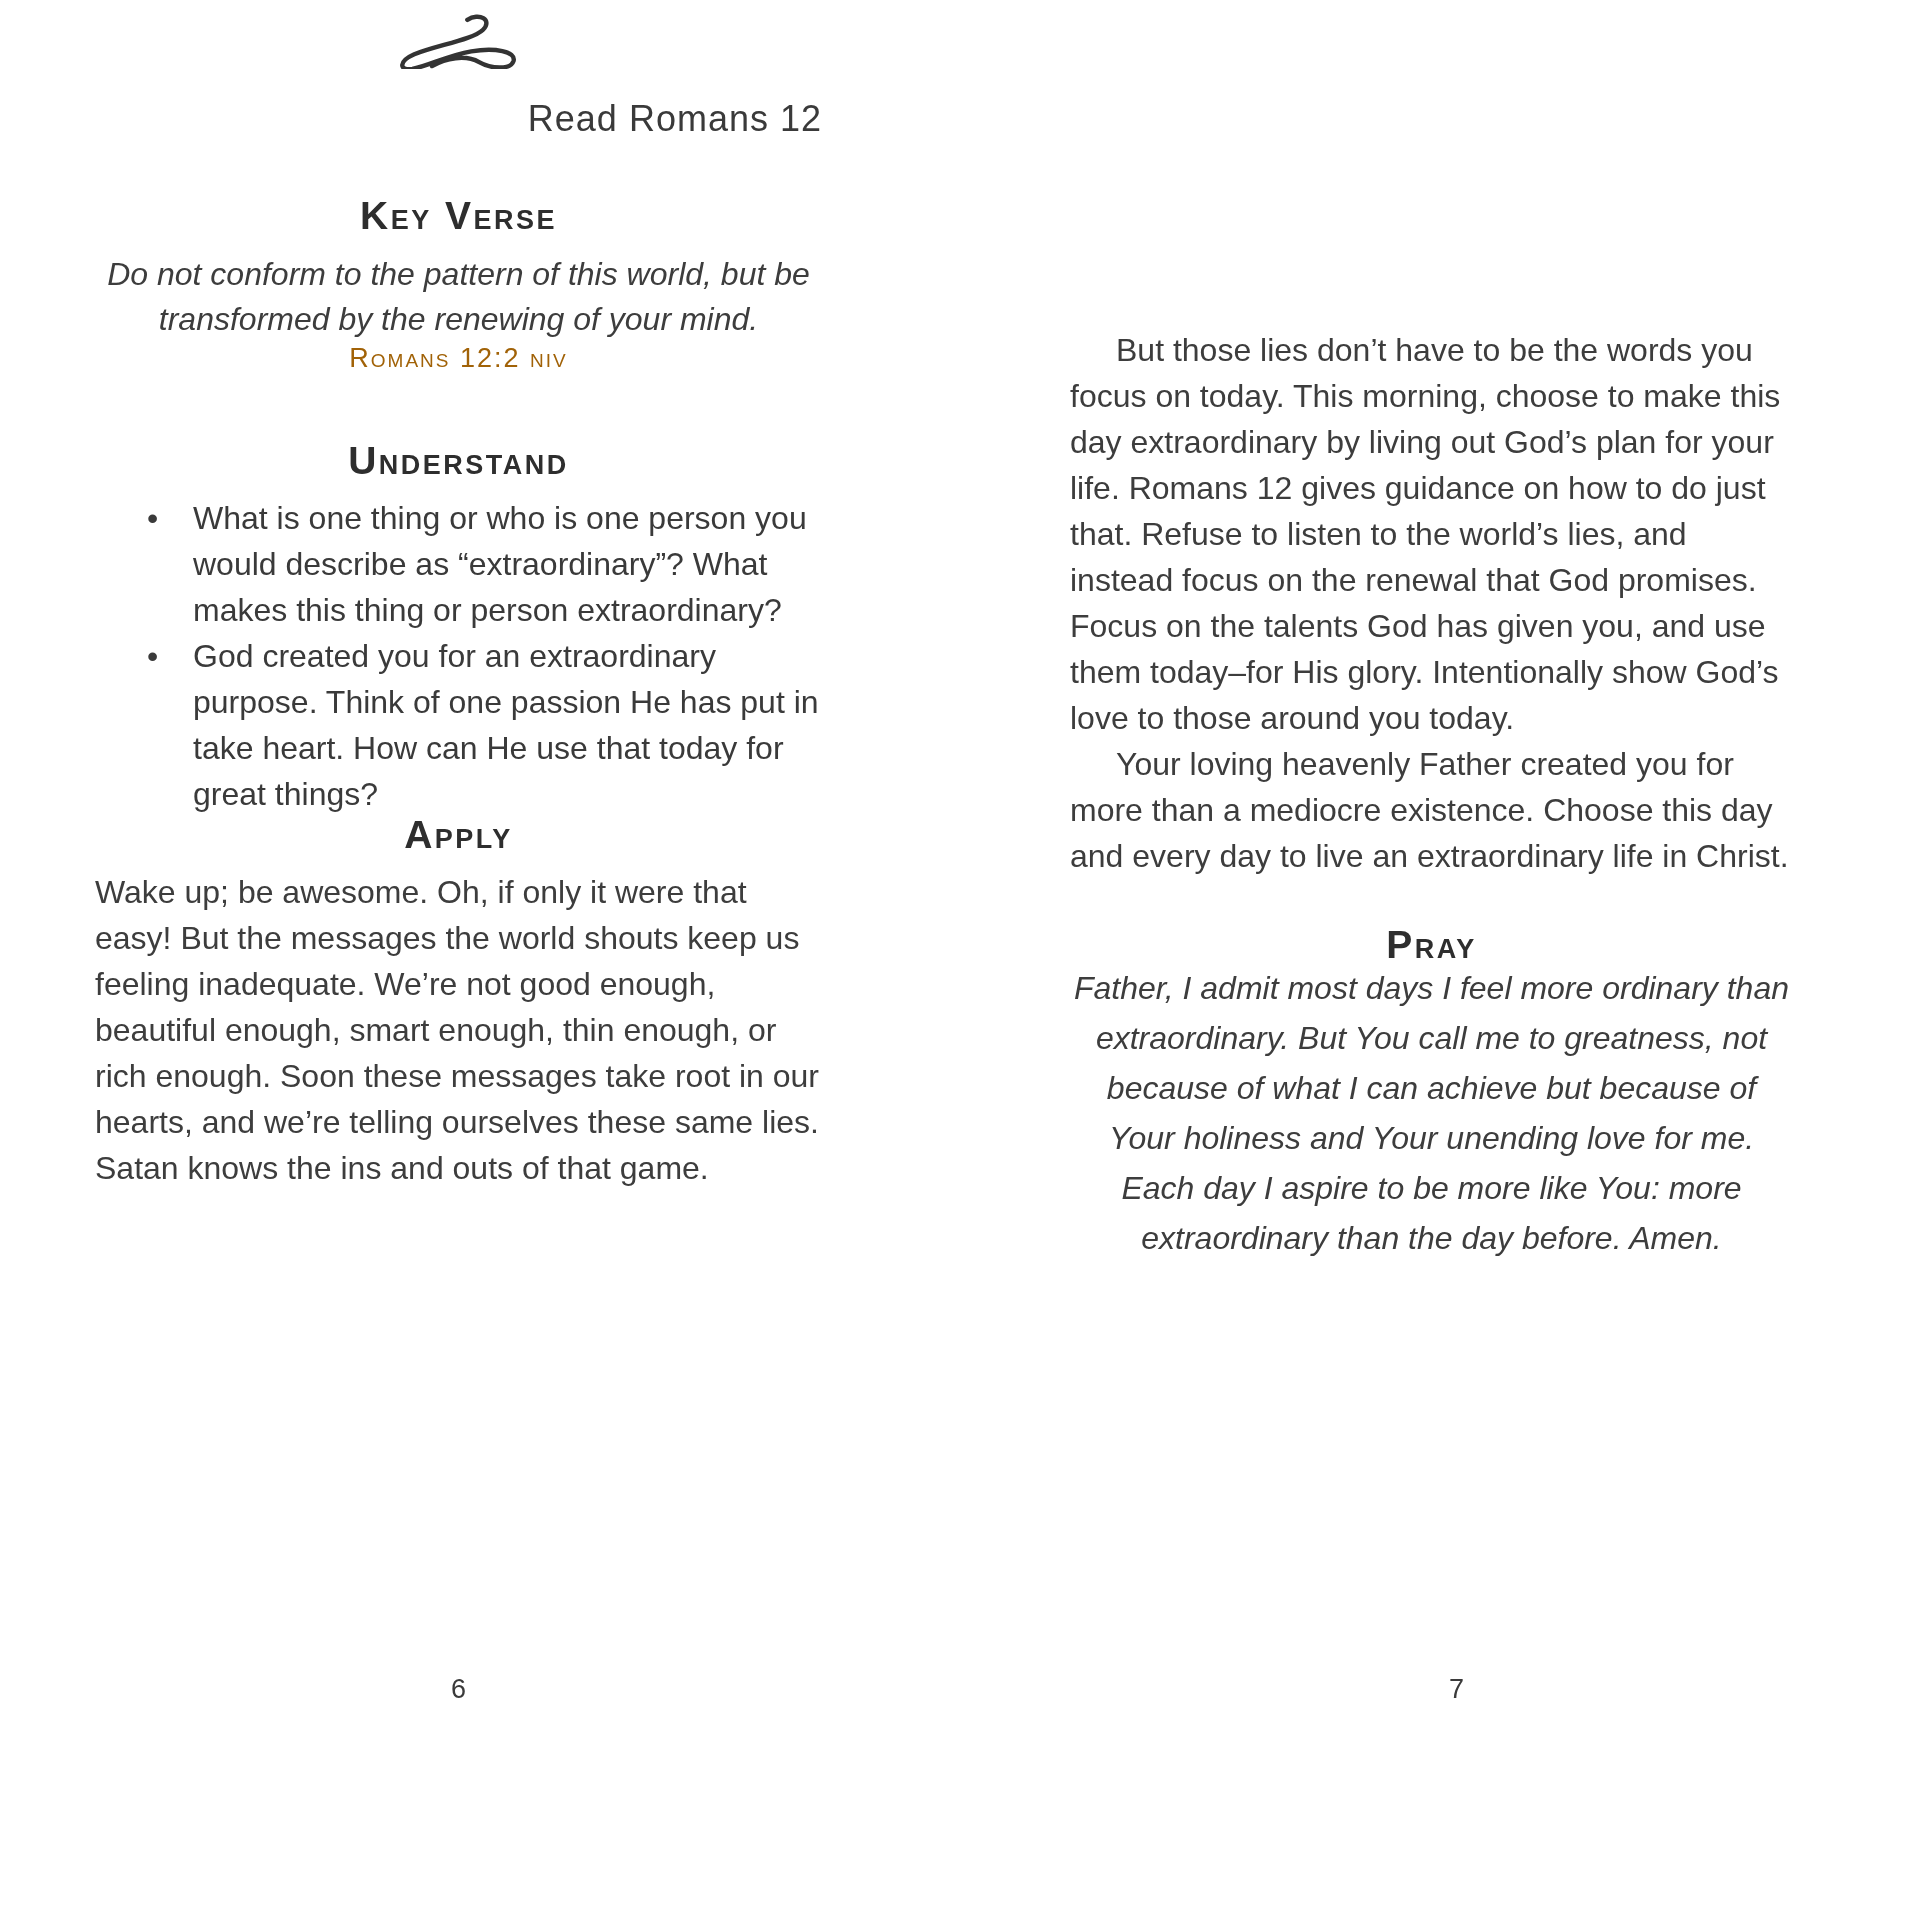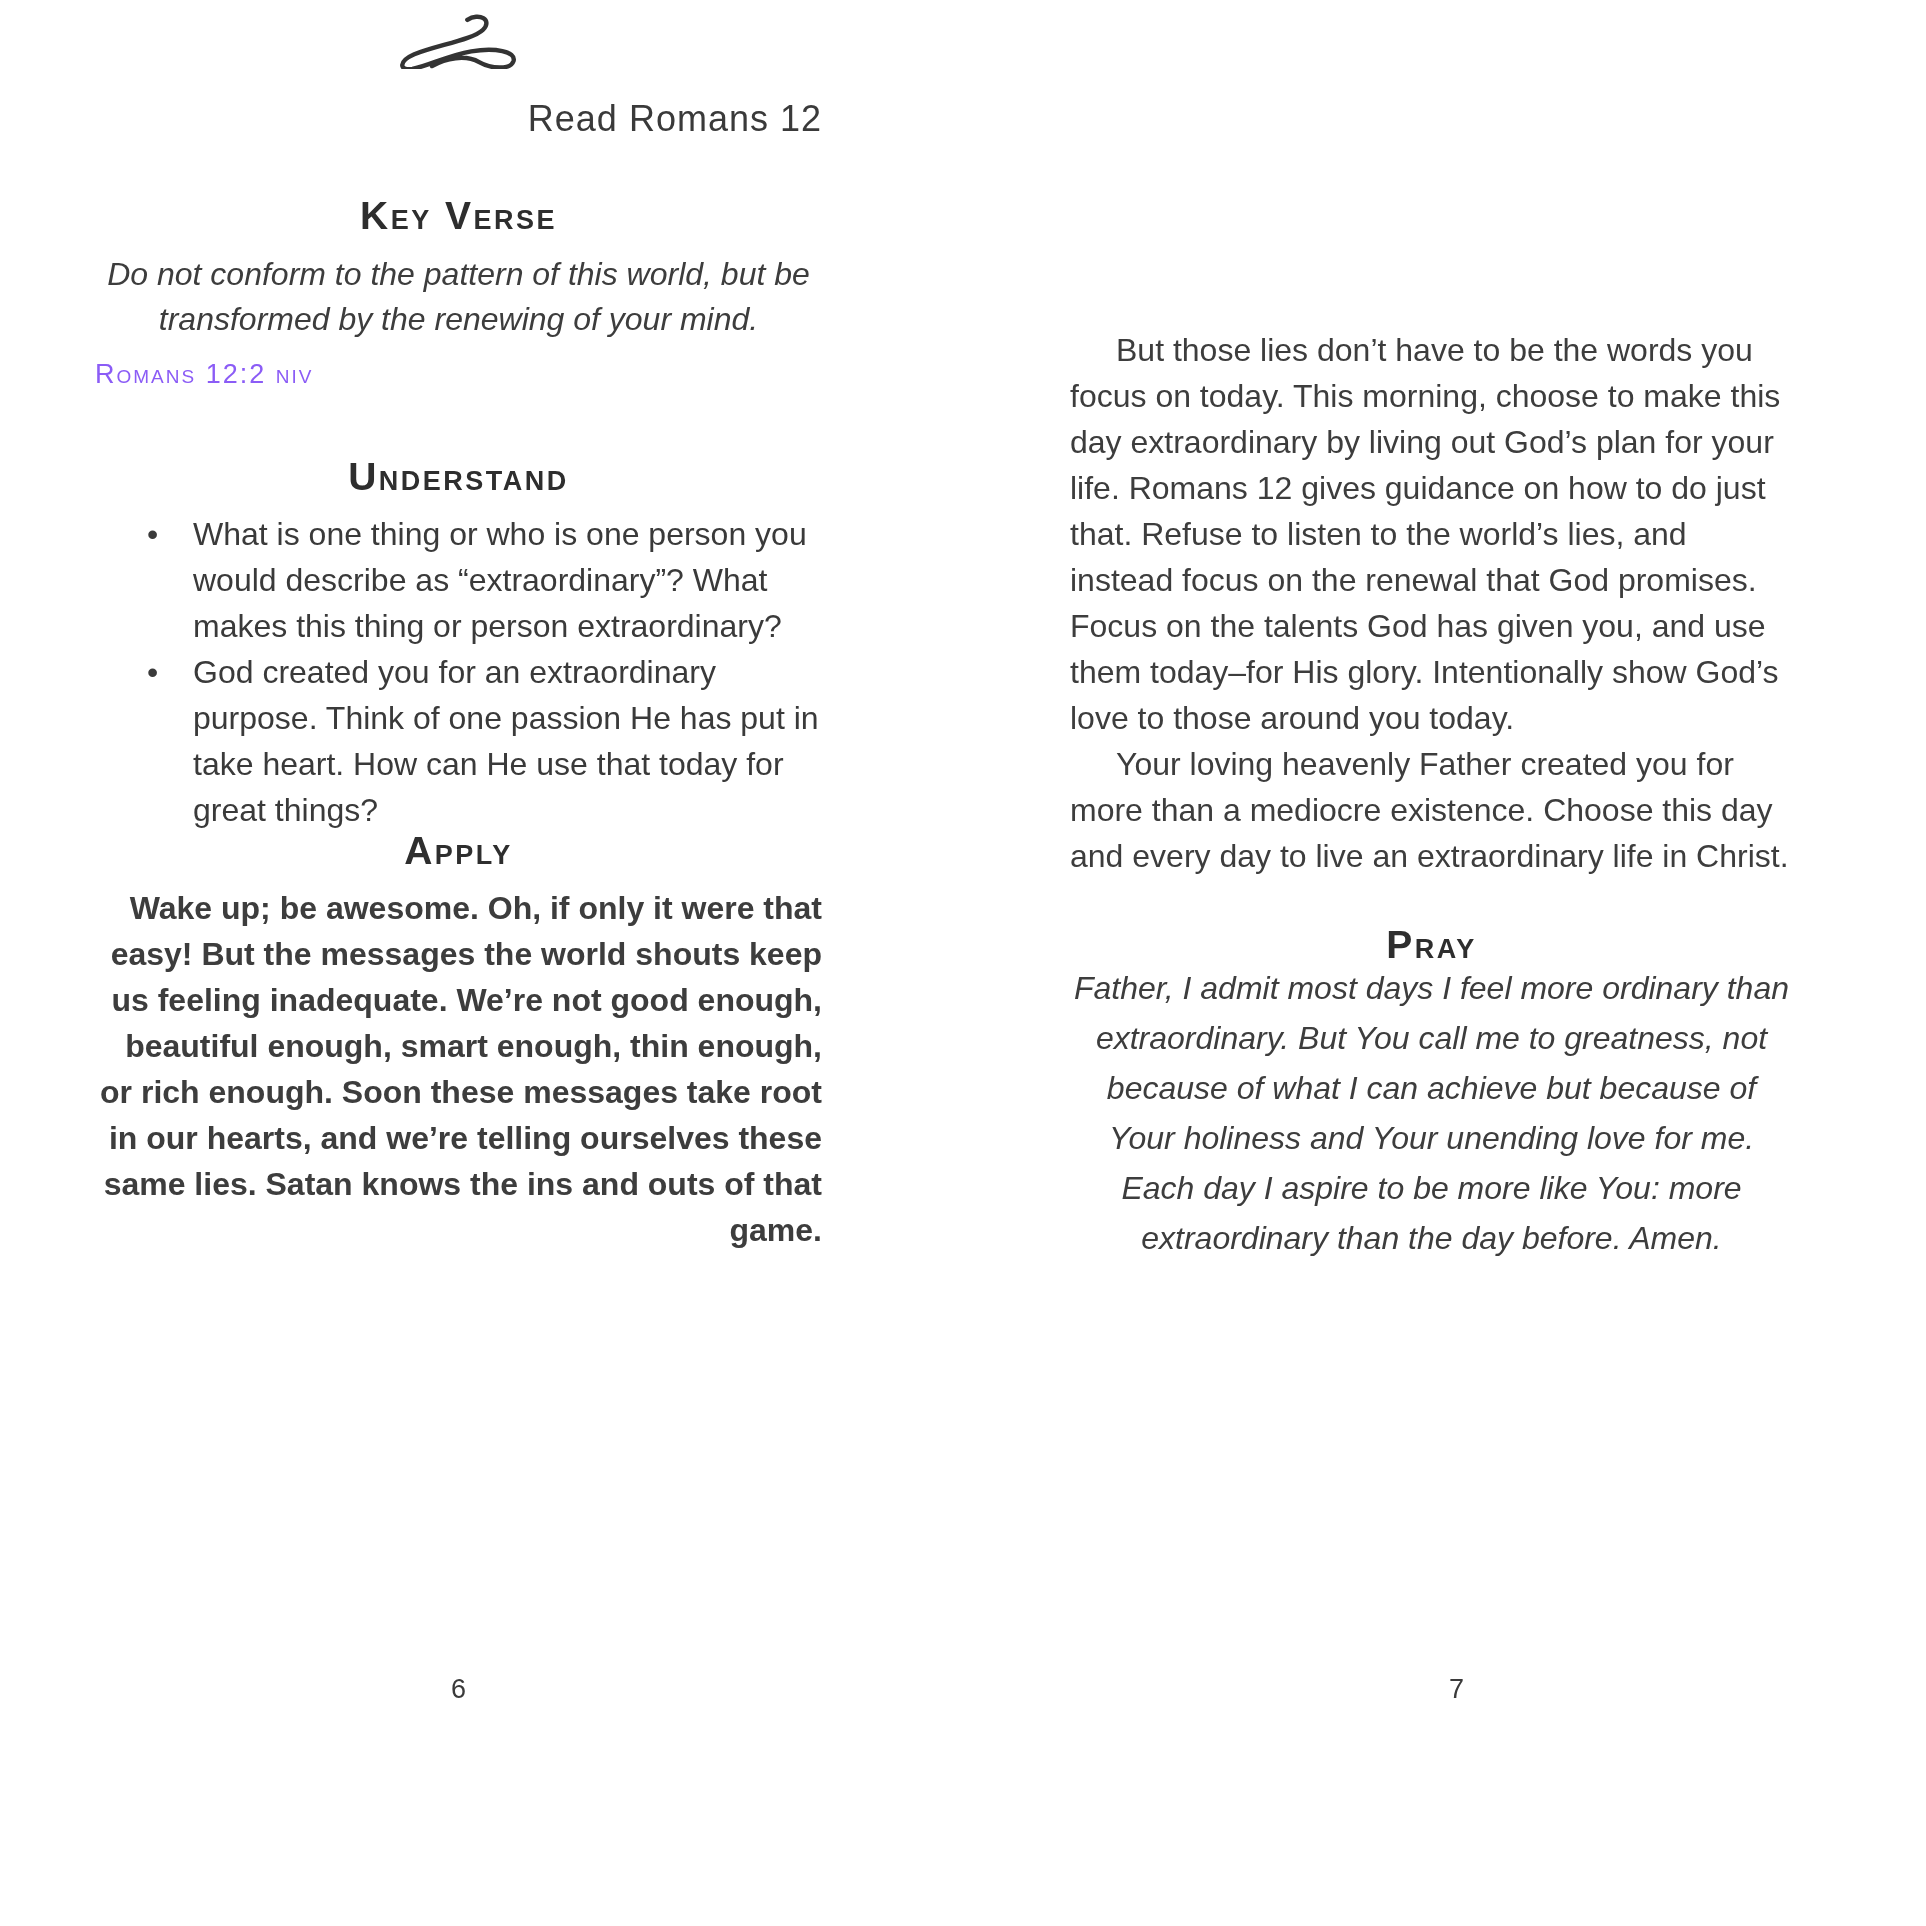--- a/index.html
+++ b/index.html
@@ -36,34 +36,34 @@
   .kv-heading  { margin-top:57px; }
   .und-heading { margin-top:69px; }
   .apply-heading { }
   .pray-heading  { margin-top:48px; }
 
   .verse {
     margin-top:18px; text-align:center; font-style:italic;
     font-size:32px; line-height:45px; font-weight:300; color:#3d3d3d;
   }
   .reference {
-    margin-top:16px; font-variant:small-caps;
-    font-size:27px; line-height:32px; letter-spacing:2px; color:#8b5cf6;
+    margin-top:0; text-align:center; font-variant:small-caps;
+    font-size:27px; line-height:32px; letter-spacing:2px; color:#a16207;
   }
 
   .bullet-list {
     list-style:none; margin:16px 0 0 0; padding:0;
     font-size:32px; line-height:46px; font-weight:300; text-align:left;
   }
   .bullet-list li { position:relative; padding-left:98px; }
   .bullet-list .bullet { position:absolute; left:52px; top:0; }
 
   .body-par {
     margin:16px 0 0 0; font-size:32px; line-height:46px;
-    font-weight:700; text-align:right; color:#3d3d3d;
+    font-weight:400; text-align:left; color:#3d3d3d;
   }
 
   .par-wrap { margin-top:327px; }
   .rp-par {
     margin:0; font-size:32px; line-height:46px; font-weight:300;
     text-indent:46px; text-align:left; color:#3d3d3d;
   }
 
   .prayer {
     margin-top:0; text-align:center; font-style:italic;

